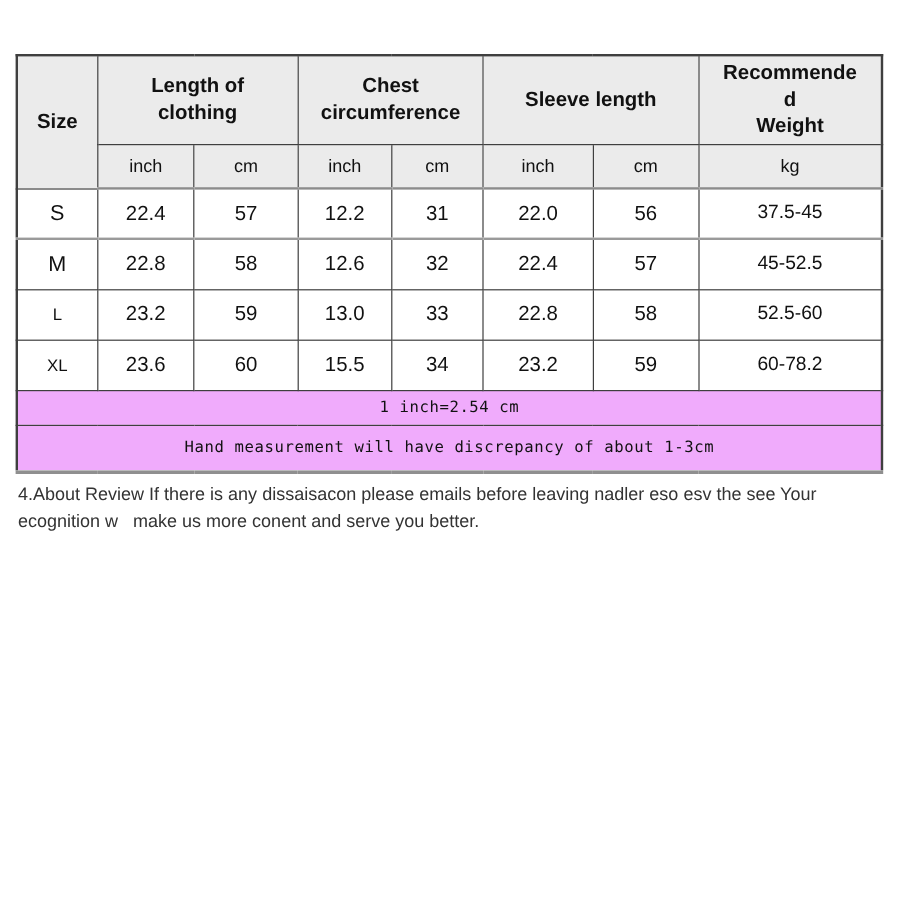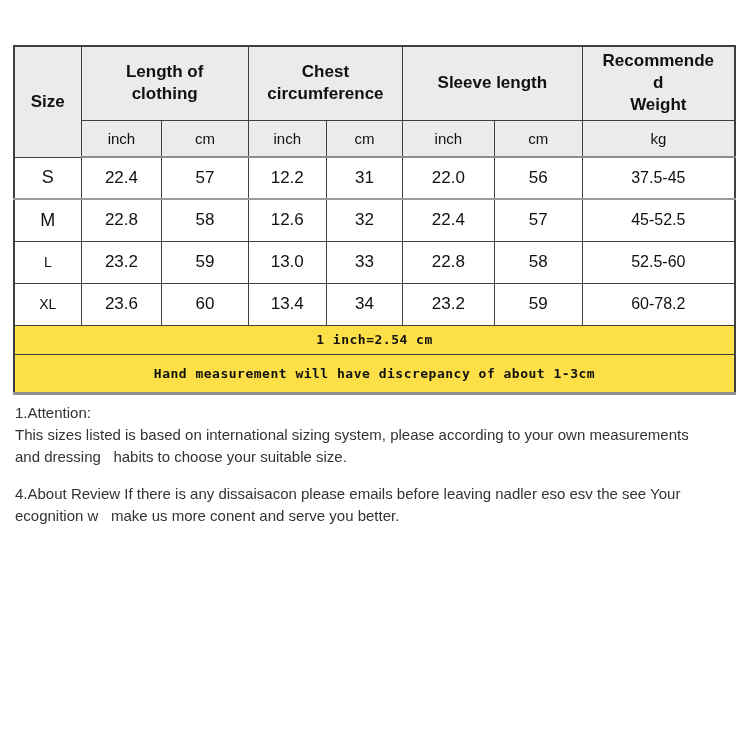--- a/index.html
+++ b/index.html
@@ -56,23 +56,23 @@
     background: #ffffff;
   }
   tbody tr.data-row td.size-cell { font-size: 18px; }
   tbody tr.data-row:nth-child(3) td.size-cell,
   tbody tr.data-row:nth-child(4) td.size-cell { font-size: 14px; }
   tbody tr.data-row td.weight-cell { font-size: 16px; }
   tbody tr.data-row:first-child td { border-bottom: 2px solid #9a9a9a; }
 
   tr.note-row td {
     font-family: "DejaVu Sans Mono", monospace;
-    font-weight: bold;
+    font-weight: normal;
     font-size: 13px;
-    background: #fde047;
+    background: #f0abfc;
     letter-spacing: 0.5px;
   }
   tr.note-row.note-1 td { height: 29px; }
   tr.note-row.note-2 td { height: 39px; text-align: center; }
 
   
   .notes-text {
     margin-top: 7px;
     padding-left: 2px;
   }
@@ -150,36 +150,33 @@
         <td>13.0</td>
         <td>33</td>
         <td>22.8</td>
         <td>58</td>
         <td class="weight-cell">52.5-60</td>
       </tr>
       <tr class="data-row">
         <td class="size-cell">XL</td>
         <td>23.6</td>
         <td>60</td>
-        <td>13.4</td>
+        <td>15.5</td>
         <td>34</td>
         <td>23.2</td>
         <td>59</td>
         <td class="weight-cell">60-78.2</td>
       </tr>
       <tr class="note-row note-1">
         <td colspan="8">1 inch=2.54 cm</td>
       </tr>
       <tr class="note-row note-2">
         <td colspan="8">Hand measurement will have discrepancy of about 1-3cm</td>
       </tr>
     </tbody>
   </table>
 
   <div class="notes-text">
-    <p class="paragraph">1.Attention:
-This sizes listed is based on international sizing system, please according to your own measurements
-and dressing   habits to choose your suitable size.</p>
     <p class="paragraph">4.About Review If there is any dissaisacon please emails before leaving nadler eso esv the see Your
 ecognition w   make us more conent and serve you better.</p>
   </div>
 
 </div>
 
 </body></html>

